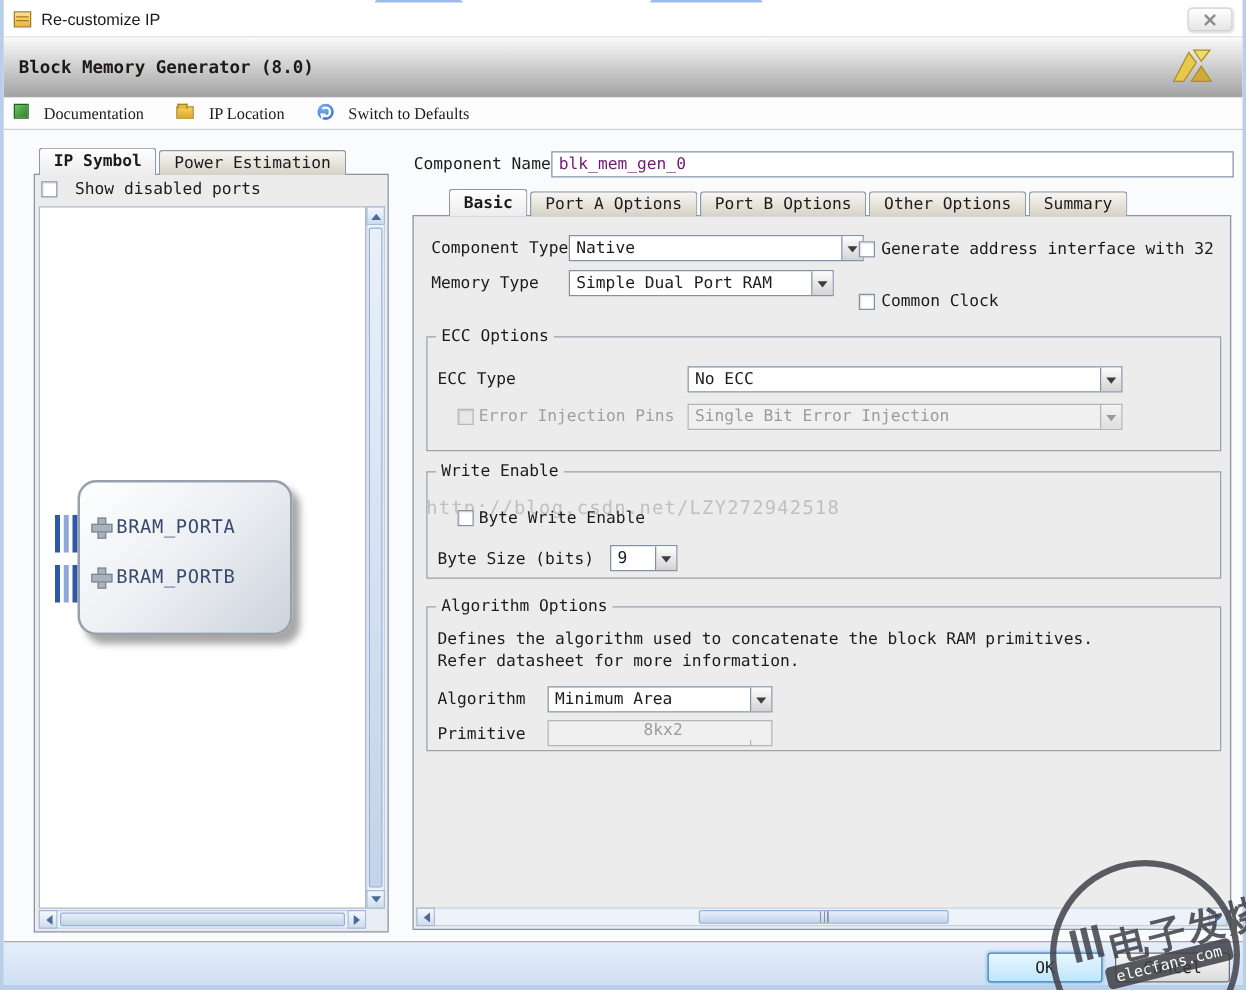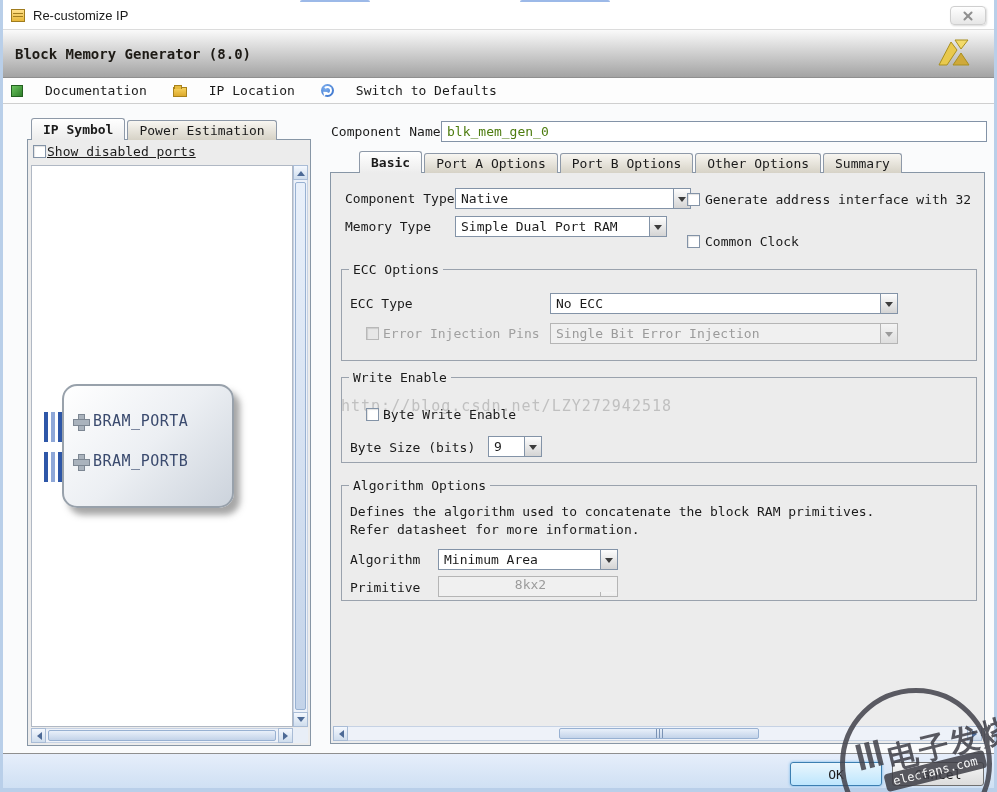--- a/index.html
+++ b/index.html
@@ -37,21 +37,21 @@
   
   .header { position:absolute; left:3px; top:30px; right:3px; height:48px;
     background:linear-gradient(#fafafa,#a3a3a3); border-bottom:1px solid #8f8f8f;
     display:flex; align-items:center; padding:0 12px; z-index:2; }
   .header-title { font-weight:bold; font-size:14px; color:#1d1a15; }
   .xlx-logo { margin-left:auto; margin-right:10px; }
 
   
   .toolbar { position:absolute; left:3px; top:78px; right:3px; height:26px; background:#fdfdfd;
     border-bottom:1px solid #cfcfcf; display:flex; align-items:center; gap:26px; padding:0 8px; z-index:2; }
-  .tool-item { display:flex; align-items:center; gap:22px; cursor:pointer; }
+  .tool-item { display:flex; align-items:flex-start; gap:12px; cursor:pointer;font-family:Liberation Serif, serif; }
   .ic-doc { width:12px; height:12px; background:linear-gradient(135deg,#6cc45f,#2f7f2a);
     border:1px solid #236020; }
   .ic-folder { width:14px; height:10px; background:linear-gradient(#f7d25e,#dca92c); border:1px solid #a8821c;
     position:relative; margin-top:2px; }
   .ic-folder::before { content:""; position:absolute; left:0; top:-3px; width:6px; height:3px;
     background:#e7bb3e; border:1px solid #a8821c; border-bottom:none; }
   .ic-switch { width:13px; height:13px; border-radius:50%; background:radial-gradient(circle at 35% 30%,#7fb1f0,#2c66c4);
     position:relative; }
   .ic-switch::before { content:""; position:absolute; inset:2px; border:2px solid #fff;
     border-left-color:transparent; border-radius:50%; }
@@ -86,21 +86,21 @@
   .combo.disabled { background:#f0f0f0; color:#9b9b9b; border-color:#b5b5b5; cursor:default; }
   .combo.disabled .arr { border-left-color:#b5b5b5; background:linear-gradient(#f4f4f4,#dedede); }
   .combo.disabled .arr::after { border-top-color:#9b9b9b; }
 
   
   .group { position:absolute; border:1px solid #9aa2ad; }
   .group .legend { position:absolute; top:-8px; left:7px; background:#ececec; padding:0 4px; line-height:15px; }
 
   
   .textfield { position:absolute; height:21px; background:#fff; border:1px solid #8393a7;
-    font:13px "DejaVu Sans Mono","Liberation Mono",monospace; padding:0 5px; color:#4d7c0f; }
+    font:13px "DejaVu Sans Mono","Liberation Mono",monospace; padding:0 5px; color:#701a75; }
 
   
   .sb { position:absolute; background:#eef2f9; border:1px solid #c6d2e4; }
   .sb-btn { position:absolute; width:15px; height:15px; background:linear-gradient(#f4f8fe,#cfdded);
     border:1px solid #a9bcd6; display:flex; align-items:center; justify-content:center; cursor:pointer; }
   .sb-thumb { position:absolute; background:linear-gradient(#e9f0fa,#c3d3e9); border:1px solid #98b1d2;
     border-radius:2px; cursor:pointer; }
   .grip { width:7px; height:9px;
     background:repeating-linear-gradient(90deg,#7b93b5 0 1px,transparent 1px 3px); margin:auto; }
   .tri-up { border:4px solid transparent; border-bottom:5px solid #4d6a96; margin-top:-3px; }
@@ -140,21 +140,21 @@
   .stamp-circle { position:absolute; left:12px; top:0; width:152px; height:152px;
     border:5px solid #41414a; border-radius:50%; }
   .stamp-bars { position:absolute; left:30px; top:54px; display:flex; gap:4px; transform:rotate(-14deg); }
   .stamp-bars span { width:5px; height:26px; background:#41414a; display:block; }
   .stamp-cjk { position:absolute; left:58px; top:32px; font-size:30px; font-weight:bold; color:#3e3e46;
     transform:rotate(-14deg); letter-spacing:2px; white-space:nowrap; }
   .stamp-badge { position:absolute; left:56px; top:74px; background:#3e3e46; color:#fff;
     font-size:12px; padding:2px 8px; border-radius:4px; transform:rotate(-14deg); }
 
   .row-label { position:absolute; line-height:20px; white-space:nowrap; }
-  .flexrow { display:flex; align-items:center; gap:1px;text-decoration:underline; }
+  .flexrow { display:flex; align-items:center; gap:14px; }
 </style>
 </head>
 <body>
 
 <div class="bg-artifact" style="left:300px; top:0; width:70px;"></div>
 <div class="bg-artifact" style="left:520px; top:0; width:90px;"></div>
 <div class="bg-artifact texty" style="left:243px; top:20px; width:135px;"></div>
 <div class="bg-artifact texty" style="left:418px; top:20px; width:145px;"></div>
 
 <div class="abs" style="inset:0;">

